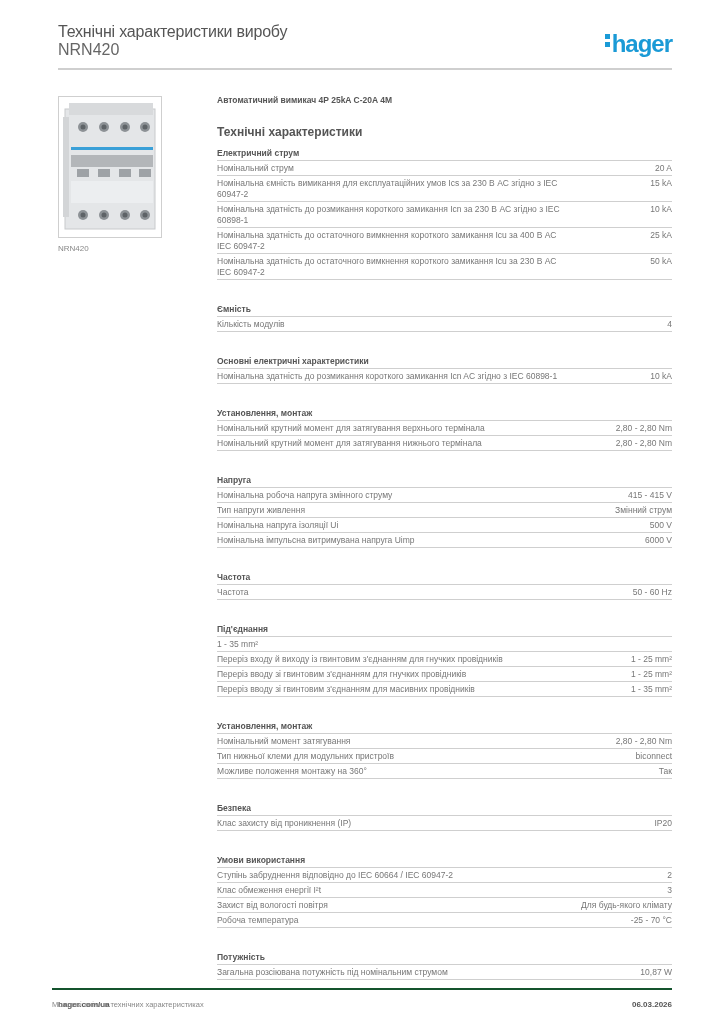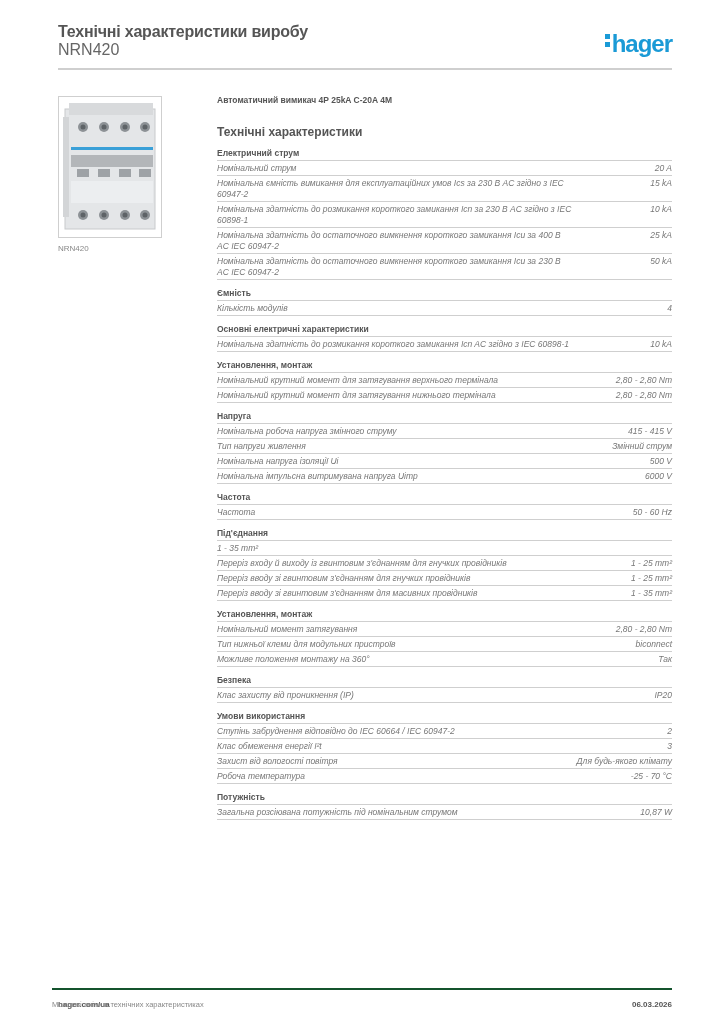--- a/index.html
+++ b/index.html
@@ -1,33 +1,33 @@
 <!DOCTYPE html>
 <html><head>
 <meta charset="utf-8">
 <style>
   html, body { margin: 0; padding: 0; background: #ffffff; }
   body { width: 724px; height: 1024px; position: relative; font-family: "Liberation Sans", sans-serif; color: #555; overflow: hidden; }
   .header { position: absolute; left: 58px; top: 20px; width: 614px; height: 48px; border-bottom: 2px solid #cfcfcf; }
-  .header .title { position: absolute; left: 0; top: 3px; font-size: 16px; font-weight: bold; color: #555; letter-spacing: -0.2px; }
+  .header .title { position: absolute; left: 0; top: 3px; font-size: 16px; font-weight: normal; color: #555; letter-spacing: -0.2px; }
   .header .subtitle { position: absolute; left: 0; top: 21px; font-size: 16px; color: #666; }
   .logo { position: absolute; right: 0; top: 10px; font-size: 24px; font-weight: bold; color: #1a9ad6; letter-spacing: -1px; }
   .logo .colon { display: inline-block; width: 5px; margin-right: 2px; position: relative; top: -2px; }
   .logo .colon i { display: block; width: 5px; height: 5px; background: #1a9ad6; margin: 3px 0; }
 
   .photo { position: absolute; left: 58px; top: 96px; width: 102px; height: 140px; border: 1px solid #cfcfcf; background: #fff; }
   .photo svg { display: block; }
   .photo-caption { position: absolute; left: 58px; top: 244px; font-size: 8px; color: #888; }
 
   .content { position: absolute; left: 217px; top: 95px; width: 455px; }
   .product-name { font-size: 8.5px; font-weight: bold; color: #555; height: 30px; }
   .tech-heading { font-size: 12px; font-weight: bold; color: #555; height: 23px; }
-  .section { margin-bottom: 8px; }
+  .section { margin-bottom: 24px; }
   .section-title { font-size: 8.5px; font-weight: bold; color: #555; padding-bottom: 2px; border-bottom: 1px solid #cfcfcf; }
-  .row { display: flex; justify-content: space-between; align-items: flex-start; border-bottom: 1px solid #cfcfcf; padding: 2px 0 1px 0; font-size: 8.5px; color: #777; line-height: 11px; font-style: italic; }
+  .row { display: flex; justify-content: space-between; align-items: flex-start; border-bottom: 1px solid #cfcfcf; padding: 2px 0 1px 0; font-size: 8.5px; color: #777; line-height: 11px; }
   .row .label { width: 355px; }
   .row .value { text-align: right; white-space: nowrap; }
 
   .footer { position: absolute; left: 52px; top: 988px; width: 620px; border-top: 2px solid #14532d; height: 30px; }
   .footer .left { position: absolute; left: 6px; top: 10px; font-size: 8px; font-weight: bold; color: #555; }
   .footer .center { position: absolute; left: 0; right: 0; top: 10px; text-align: left; font-size: 7.5px; color: #888; }
   .footer .right { position: absolute; right: 0; top: 10px; font-size: 8px; font-weight: bold; color: #555; }
 </style>
 </head>
 <body>

